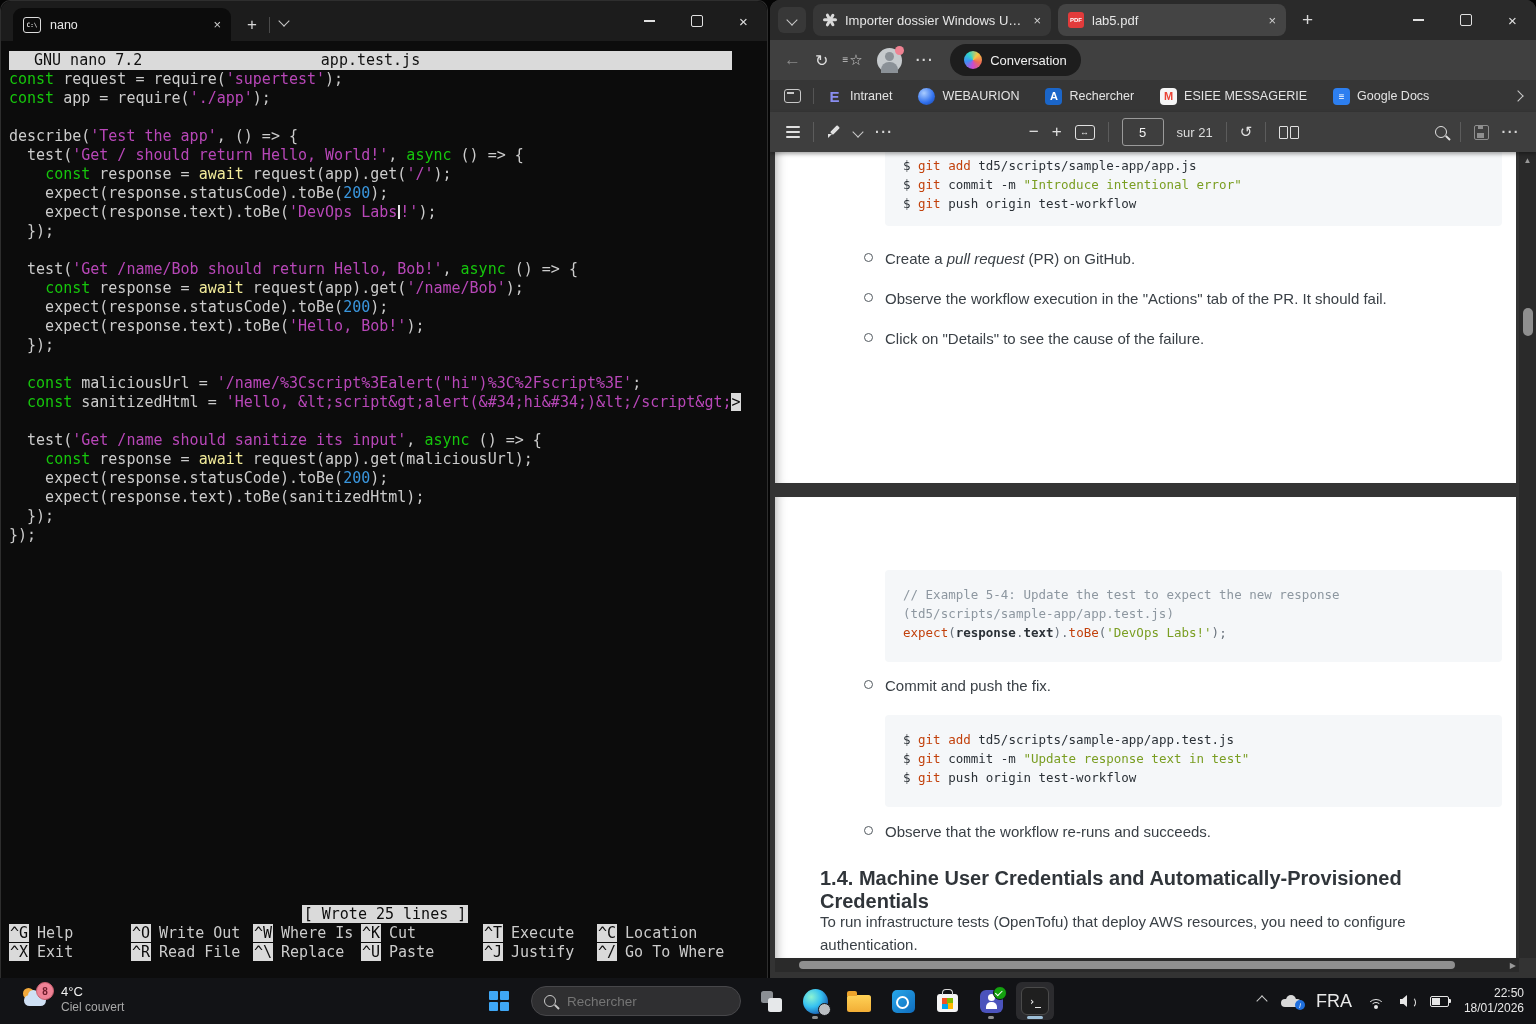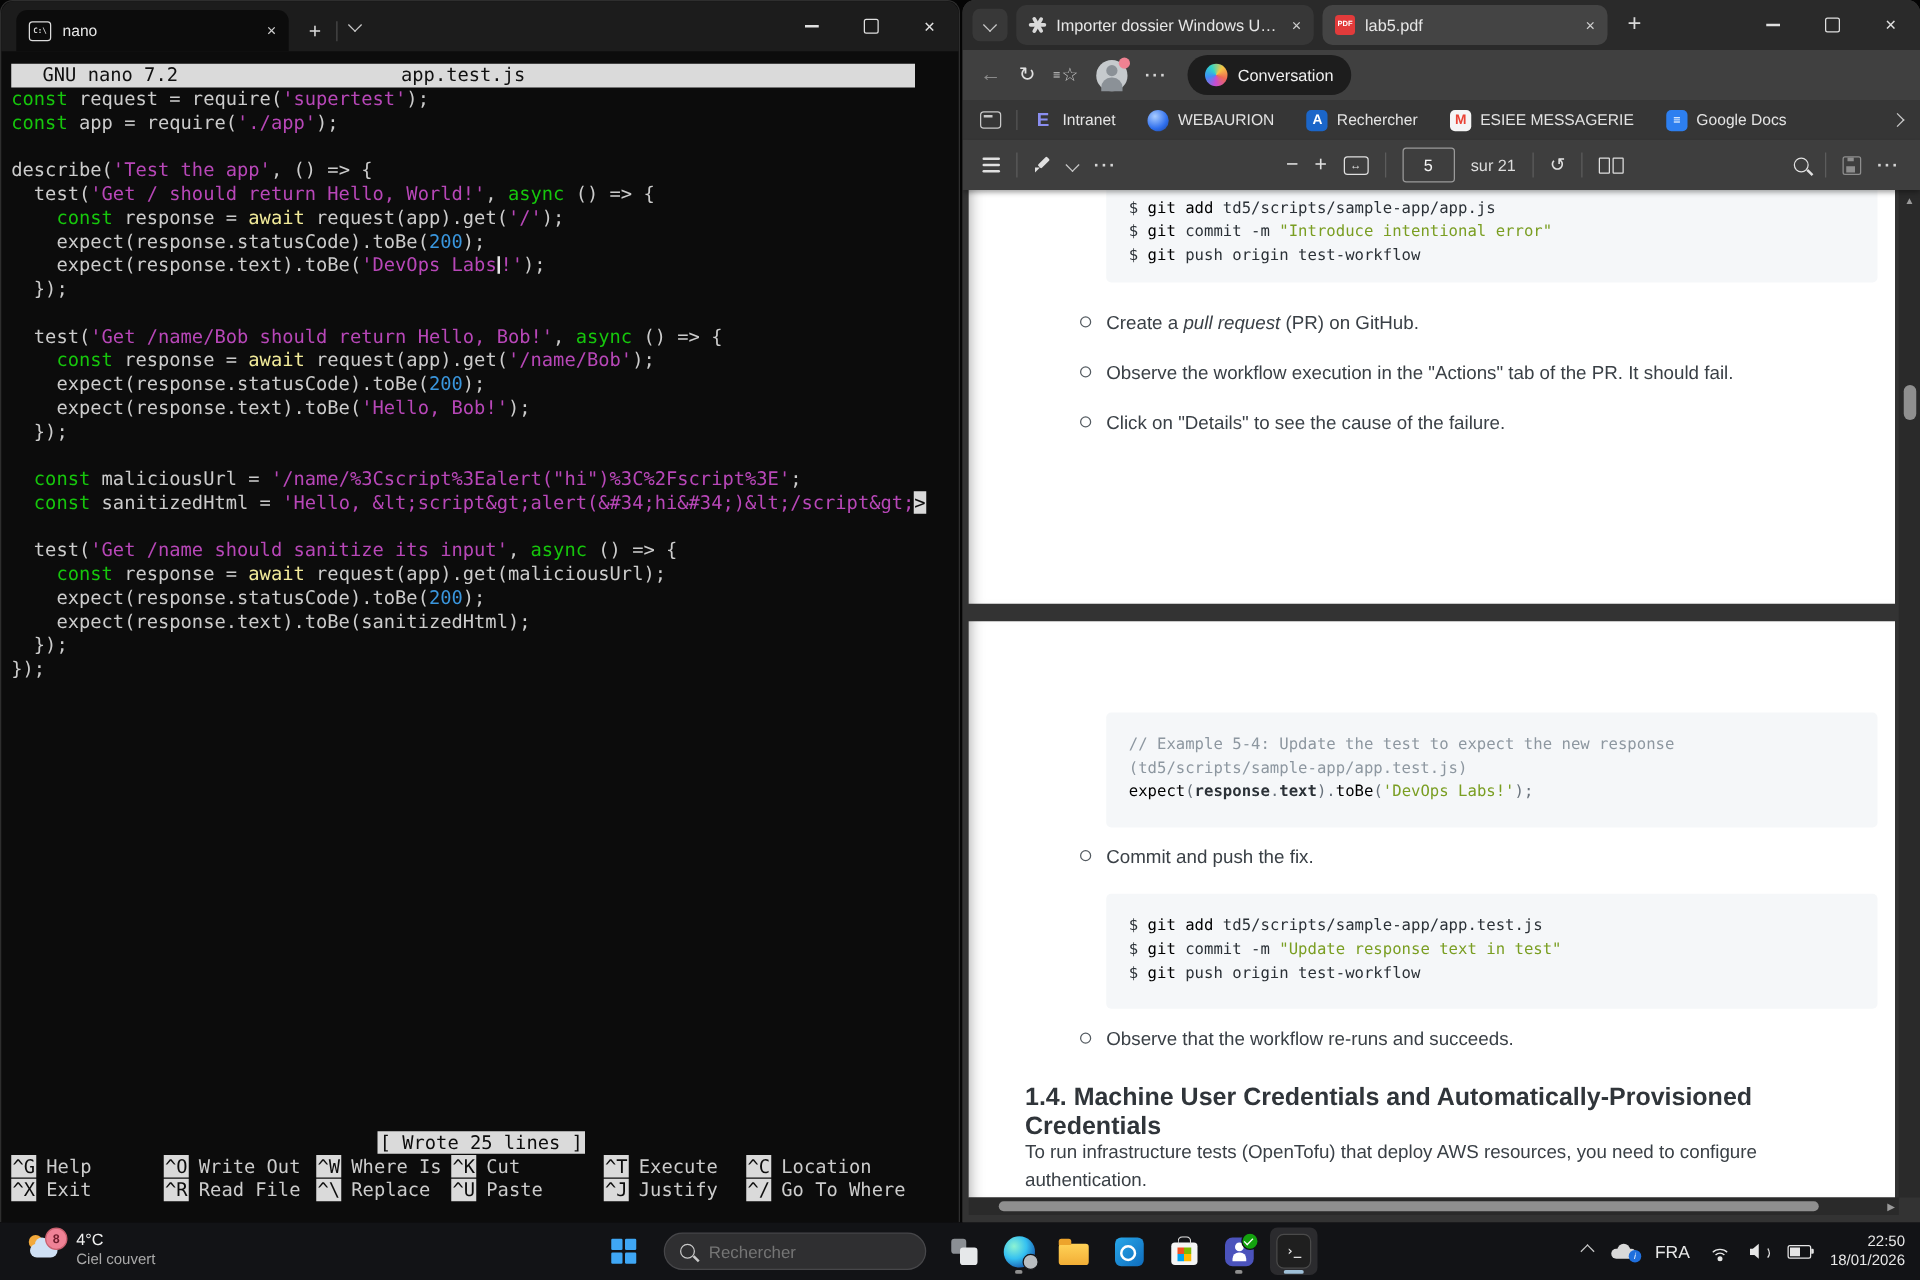--- a/index.html
+++ b/index.html
@@ -141,21 +141,21 @@
   .p1{top:0;height:331px;}
   .p2{top:345px;height:461px;}
   .cb{position:absolute;left:110px;width:617px;background:#f5f7f9;border-radius:4px;
       font-family:"DejaVu Sans Mono",monospace;font-size:12.5px;line-height:19px;color:#2b3137;box-sizing:border-box;}
   .cb pre{margin:0;padding:15px 18px 0 18px;white-space:pre;}
   .cb1{top:-12px;height:86px;}
   .cb1 pre{padding-top:16px;}
   .cb2{top:73px;height:92px;}
   .cb3{top:218px;height:92px;}
   .tk-d{color:#2b3137;}
-  .tk-r{color:#000000;}
+  .tk-r{color:#c2410c;}
   .tk-g{color:#7a9e22;}
   .tk-c{color:#8d97a0;}
   .tk-b{color:#2b3137;font-weight:bold;}
   .tk-p{color:#6a737d;}
   .tk-i{font-style:italic;}
   .tk-code{font-family:"DejaVu Sans Mono",monospace;background:#eef1f4;border-radius:4px;padding:1px 7px;
            font-size:12.5px;color:#343a40;}
   .bl{position:absolute;left:89px;display:flex;align-items:flex-start;gap:12px;font-size:15px;color:#3a4046;width:625px;line-height:21px;}
   .bl .dot{width:7px;height:7px;border:1.6px solid #545b61;border-radius:50%;margin-top:5px;flex:none;}
   .b1{top:96px;}.b2{top:136px;}.b3{top:176px;}.b4{top:214px;}
@@ -217,21 +217,21 @@
   .termico{width:26px;height:26px;background:#1f1f1f;border:1px solid #4a4a4a;border-radius:6px;display:flex;
            align-items:center;justify-content:center;color:#e8e8e8;font-family:"DejaVu Sans Mono",monospace;font-size:10px;font-weight:bold;}
   .termico::after{content:"›_";}
   .tray{position:absolute;right:12px;top:0;height:46px;display:flex;align-items:center;gap:15px;}
   .cloudod{position:relative;width:20px;height:12px;}
   .cloudod::before{content:'';position:absolute;left:0;bottom:0;width:20px;height:8px;border-radius:5px;background:#d9d9d9;}
   .cloudod::after{content:'';position:absolute;left:5px;top:0;width:10px;height:10px;border-radius:50%;background:#d9d9d9;}
   .odbadge{position:absolute;right:-4px;bottom:-3px;width:10px;height:10px;border-radius:50%;background:#1f6fdd;
            color:#fff;font-size:7px;display:flex;align-items:center;justify-content:center;font-style:italic;}
   .odbadge::after{content:"i";}
-  .traytxt{color:#e8e8e8;font-size:14px;}
+  .traytxt{color:#e8e8e8;font-size:18px;}
   .wifi{position:relative;width:18px;height:13px;overflow:visible;}
   .wifi i{position:absolute;left:50%;transform:translateX(-50%);border:1.5px solid #e6e6e6;border-radius:50%;box-sizing:border-box;
           clip-path:polygon(50% 50%,-25% -25%,125% -25%);}
   .wifi i.w1{width:18px;height:18px;bottom:-9px;}
   .wifi i.w2{width:11px;height:11px;bottom:-5.5px;}
   .wifi i.w3{width:4px;height:4px;bottom:-1px;background:#e6e6e6;border:none;clip-path:none;}
   .vol{position:relative;width:15px;height:13px;}
   .vol::before{content:'';position:absolute;left:0;top:4px;width:4px;height:5.5px;background:#e6e6e6;}
   .vol::after{content:'';position:absolute;left:0px;top:0.5px;border:6px solid transparent;border-right:7px solid #e6e6e6;border-left:none;}
   .vol i{position:absolute;right:-1px;top:2px;width:8px;height:9px;border:1.5px solid transparent;border-right-color:#e6e6e6;border-radius:50%;}

